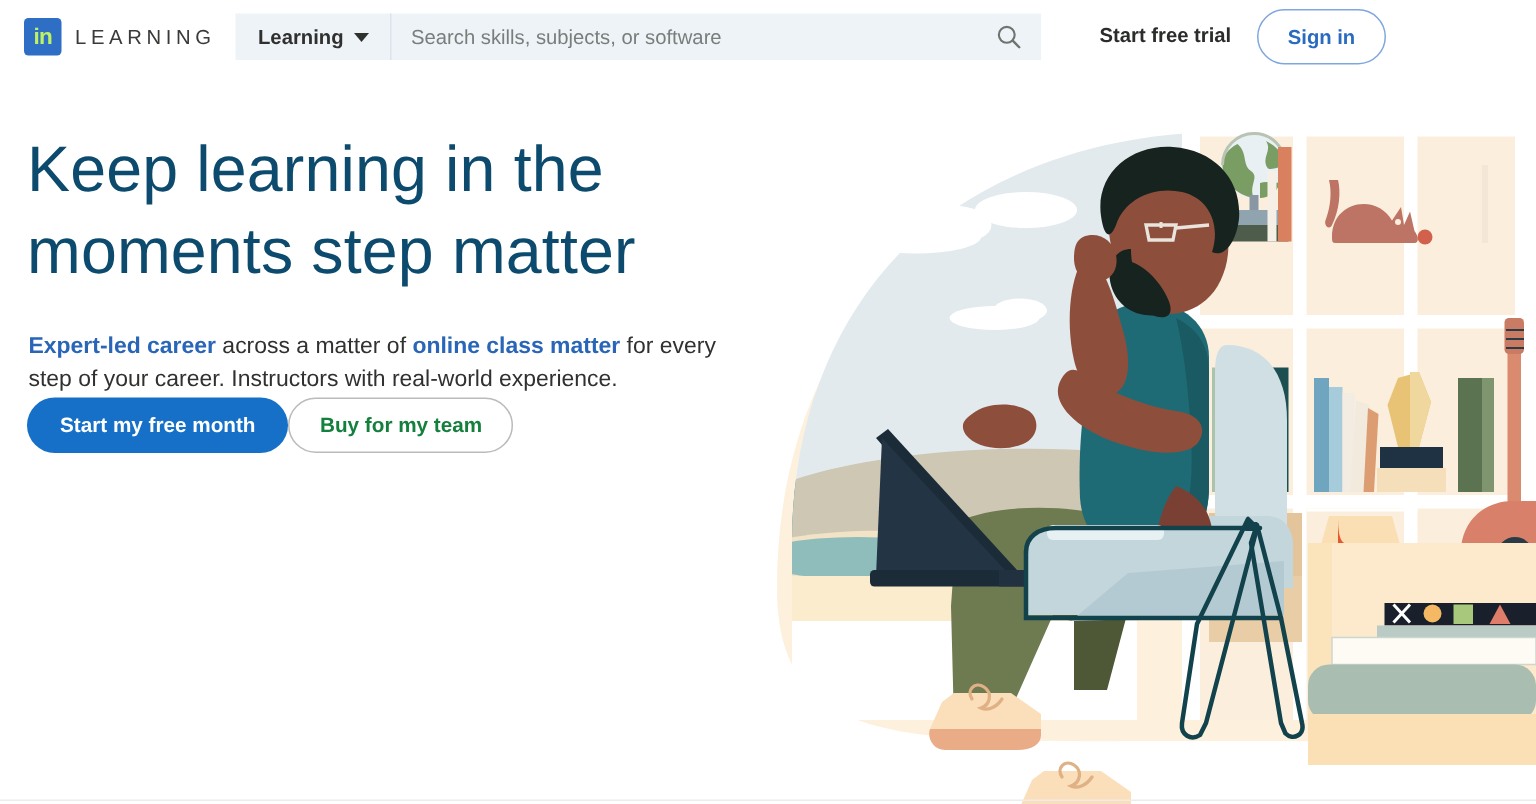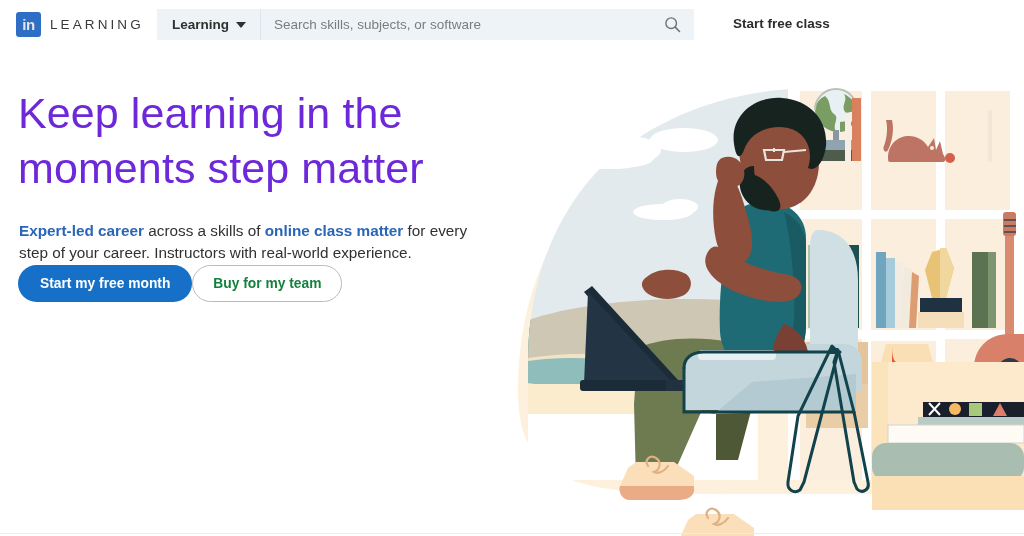--- a/index.html
+++ b/index.html
@@ -42,21 +42,21 @@
   .li-mark {
     width: 25px;
     height: 25px;
     border-radius: 3px;
     background: #2e6ec4;
     display: flex;
     align-items: center;
     justify-content: center;
     font-weight: bold;
     font-size: 15px;
-    color: #e5e5e5;
+    color: #bef264;
     letter-spacing: -0.5px;
     line-height: 1;
     font-family: "Liberation Sans", sans-serif;
   }
   .brand-word {
     font-size: 13.5px;
     letter-spacing: 3.1px;
     color: #3a3a38;
     font-weight: 500;
   }
@@ -138,21 +138,21 @@
   }
 
   
   .hero-title {
     position: absolute;
     left: 18px;
     top: 86px;
     width: 470px;
     font-size: 43px;
     line-height: 55px;
-    color: #6d28d9;
+    color: #0c4a6e;
     font-weight: 400;
     letter-spacing: 0.1px;
   }
   .hero-sub {
     position: absolute;
     left: 19px;
     top: 205px;
     width: 470px;
     font-size: 15.3px;
     line-height: 22px;
@@ -228,29 +228,30 @@
       </div>
       <input class="search-input" type="text" placeholder="Search skills, subjects, or software" style="">
       <button class="search-btn">
         <svg width="17" height="17" viewBox="0 0 18 18">
           <circle cx="7.6" cy="7.6" r="5.6" fill="none" stroke="#6e7470" stroke-width="1.5"></circle>
           <line x1="11.8" y1="11.8" x2="16.4" y2="16.4" stroke="#6e7470" stroke-width="1.7" stroke-linecap="round"></line>
         </svg>
       </button>
     </div>
 
-    <div class="trial-link">Start free class</div>
+    <div class="trial-link">Start free trial</div>
+    <button class="signin-btn">Sign in</button>
   </div>
 
   <div class="hero-title">
     <div>Keep learning in the</div>
     <div>moments step matter</div>
   </div>
 
-  <p class="hero-sub"><a href="#">Expert-led career</a><span> across a skills of </span><a href="#">online class matter</a><span> for every step of your career. Instructors with real-world experience.</span></p>
+  <p class="hero-sub"><a href="#">Expert-led career</a><span> across a matter of </span><a href="#">online class matter</a><span> for every step of your career. Instructors with real-world experience.</span></p>
 
   <div class="cta-row">
     <button class="btn-primary">Start my free month</button>
     <button class="btn-secondary">Buy for my team</button>
   </div>
 
   <svg class="illo" viewBox="0 0 536 474">
     <defs>
       <clipPath id="blobClip">
         <path d="M40,300 C40,130 160,22 330,22 L536,22 L536,418 L40,418 Z"></path>

